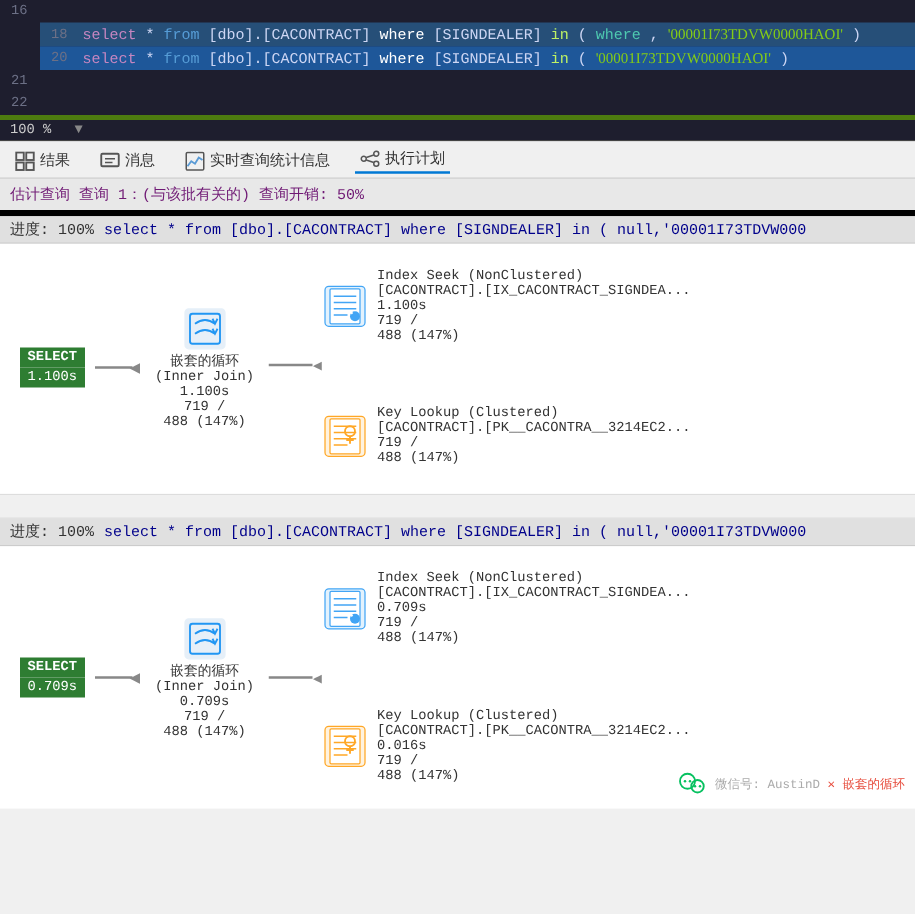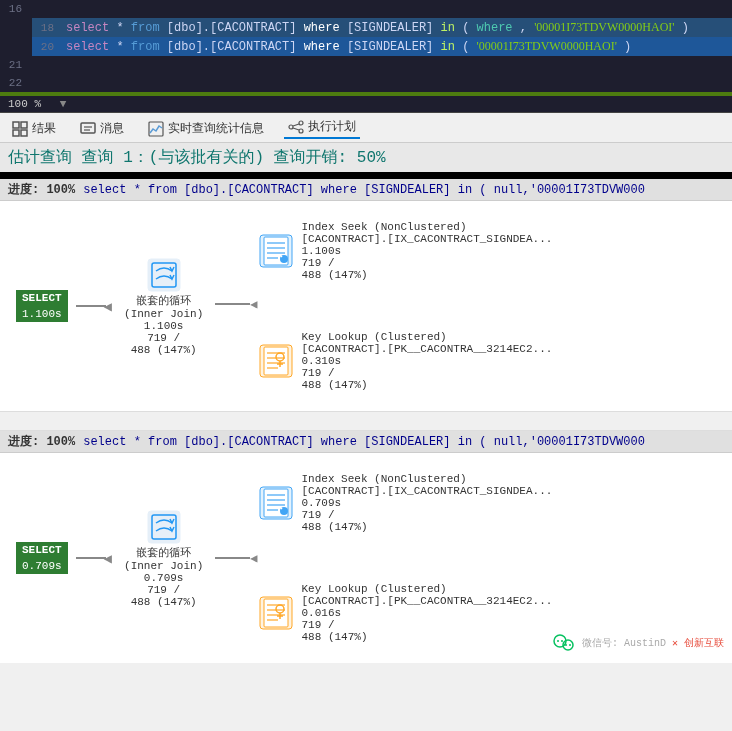--- a/index.html
+++ b/index.html
@@ -93,39 +93,39 @@
       width: 16px;
       height: 16px;
       display: inline-flex;
       align-items: center;
       justify-content: center;
     }
 
     .query-info-bar {
       background: #e8e8e8;
       padding: 4px 8px;
-      font-size: 16px;
-      color: #0f766e;
-      border-bottom: 7px solid #000000;
+      font-size: 12px;
+      color: #701a75;
+      border-bottom: 5px solid #000000;
     }
 
     .progress-bar-container {
       background: #e0e0e0;
       padding: 2px 8px;
       font-size: 12px;
       color: #333;
       border-bottom: 1px solid #ccc;
       display: flex;
       align-items: center;
       gap: 8px;
     }
 
     .progress-text {
       white-space: nowrap;
-      font-weight: bold;
+      font-weight: normal;
       text-align: center;
     }
 
     .progress-sql {
       color: #00008b;
       white-space: nowrap;
       overflow: hidden;
     }
 
     
@@ -370,21 +370,20 @@
                 <line x1="9" y1="15" x2="27" y2="15" stroke="#ffa726" stroke-width="1.2"></line>
                 <line x1="9" y1="20" x2="27" y2="20" stroke="#ffa726" stroke-width="1.2"></line>
                 <line x1="9" y1="25" x2="20" y2="25" stroke="#ffa726" stroke-width="1.2"></line>
                 <circle cx="22" cy="14" r="4" fill="none" stroke="#ffa726" stroke-width="1.5"></circle>
                 <line x1="22" y1="18" x2="22" y2="24" stroke="#ffa726" stroke-width="1.5"></line>
                 <line x1="19" y1="21" x2="25" y2="21" stroke="#ffa726" stroke-width="1.5"></line>
               </svg>
               <div style="font-size:11px; color:#333;">
                 <div>Key Lookup (Clustered)</div>
                 <div>[CACONTRACT].[PK__CACONTRA__3214EC2...</div>
-                <div>0.310s</div>
                 <div>719 /</div>
                 <div>488 (147%)</div>
               </div>
             </div>
 
           </div>
         </div>
       </div>
     </div>
 
@@ -481,19 +480,19 @@
         <div class="watermark">
           <svg width="24" height="24" viewBox="0 0 24 24">
             <circle cx="8" cy="10" r="6" fill="none" stroke="#07c160" stroke-width="1.5"></circle>
             <circle cx="16" cy="14" r="5" fill="none" stroke="#07c160" stroke-width="1.5"></circle>
             <circle cx="6" cy="10" r="1" fill="#07c160"></circle>
             <circle cx="10" cy="10" r="1" fill="#07c160"></circle>
             <circle cx="14" cy="14" r="1" fill="#07c160"></circle>
             <circle cx="18" cy="14" r="1" fill="#07c160"></circle>
           </svg>
           <span>微信号: AustinD</span>
-          <span style="color:#e74c3c;">✕ 创新互联</span>
+          <span style="color:#e74c3c;">✕ 嵌套的循环</span>
         </div>
       </div>
     </div>
 
   </div>
 </div>
 
 </body></html>

